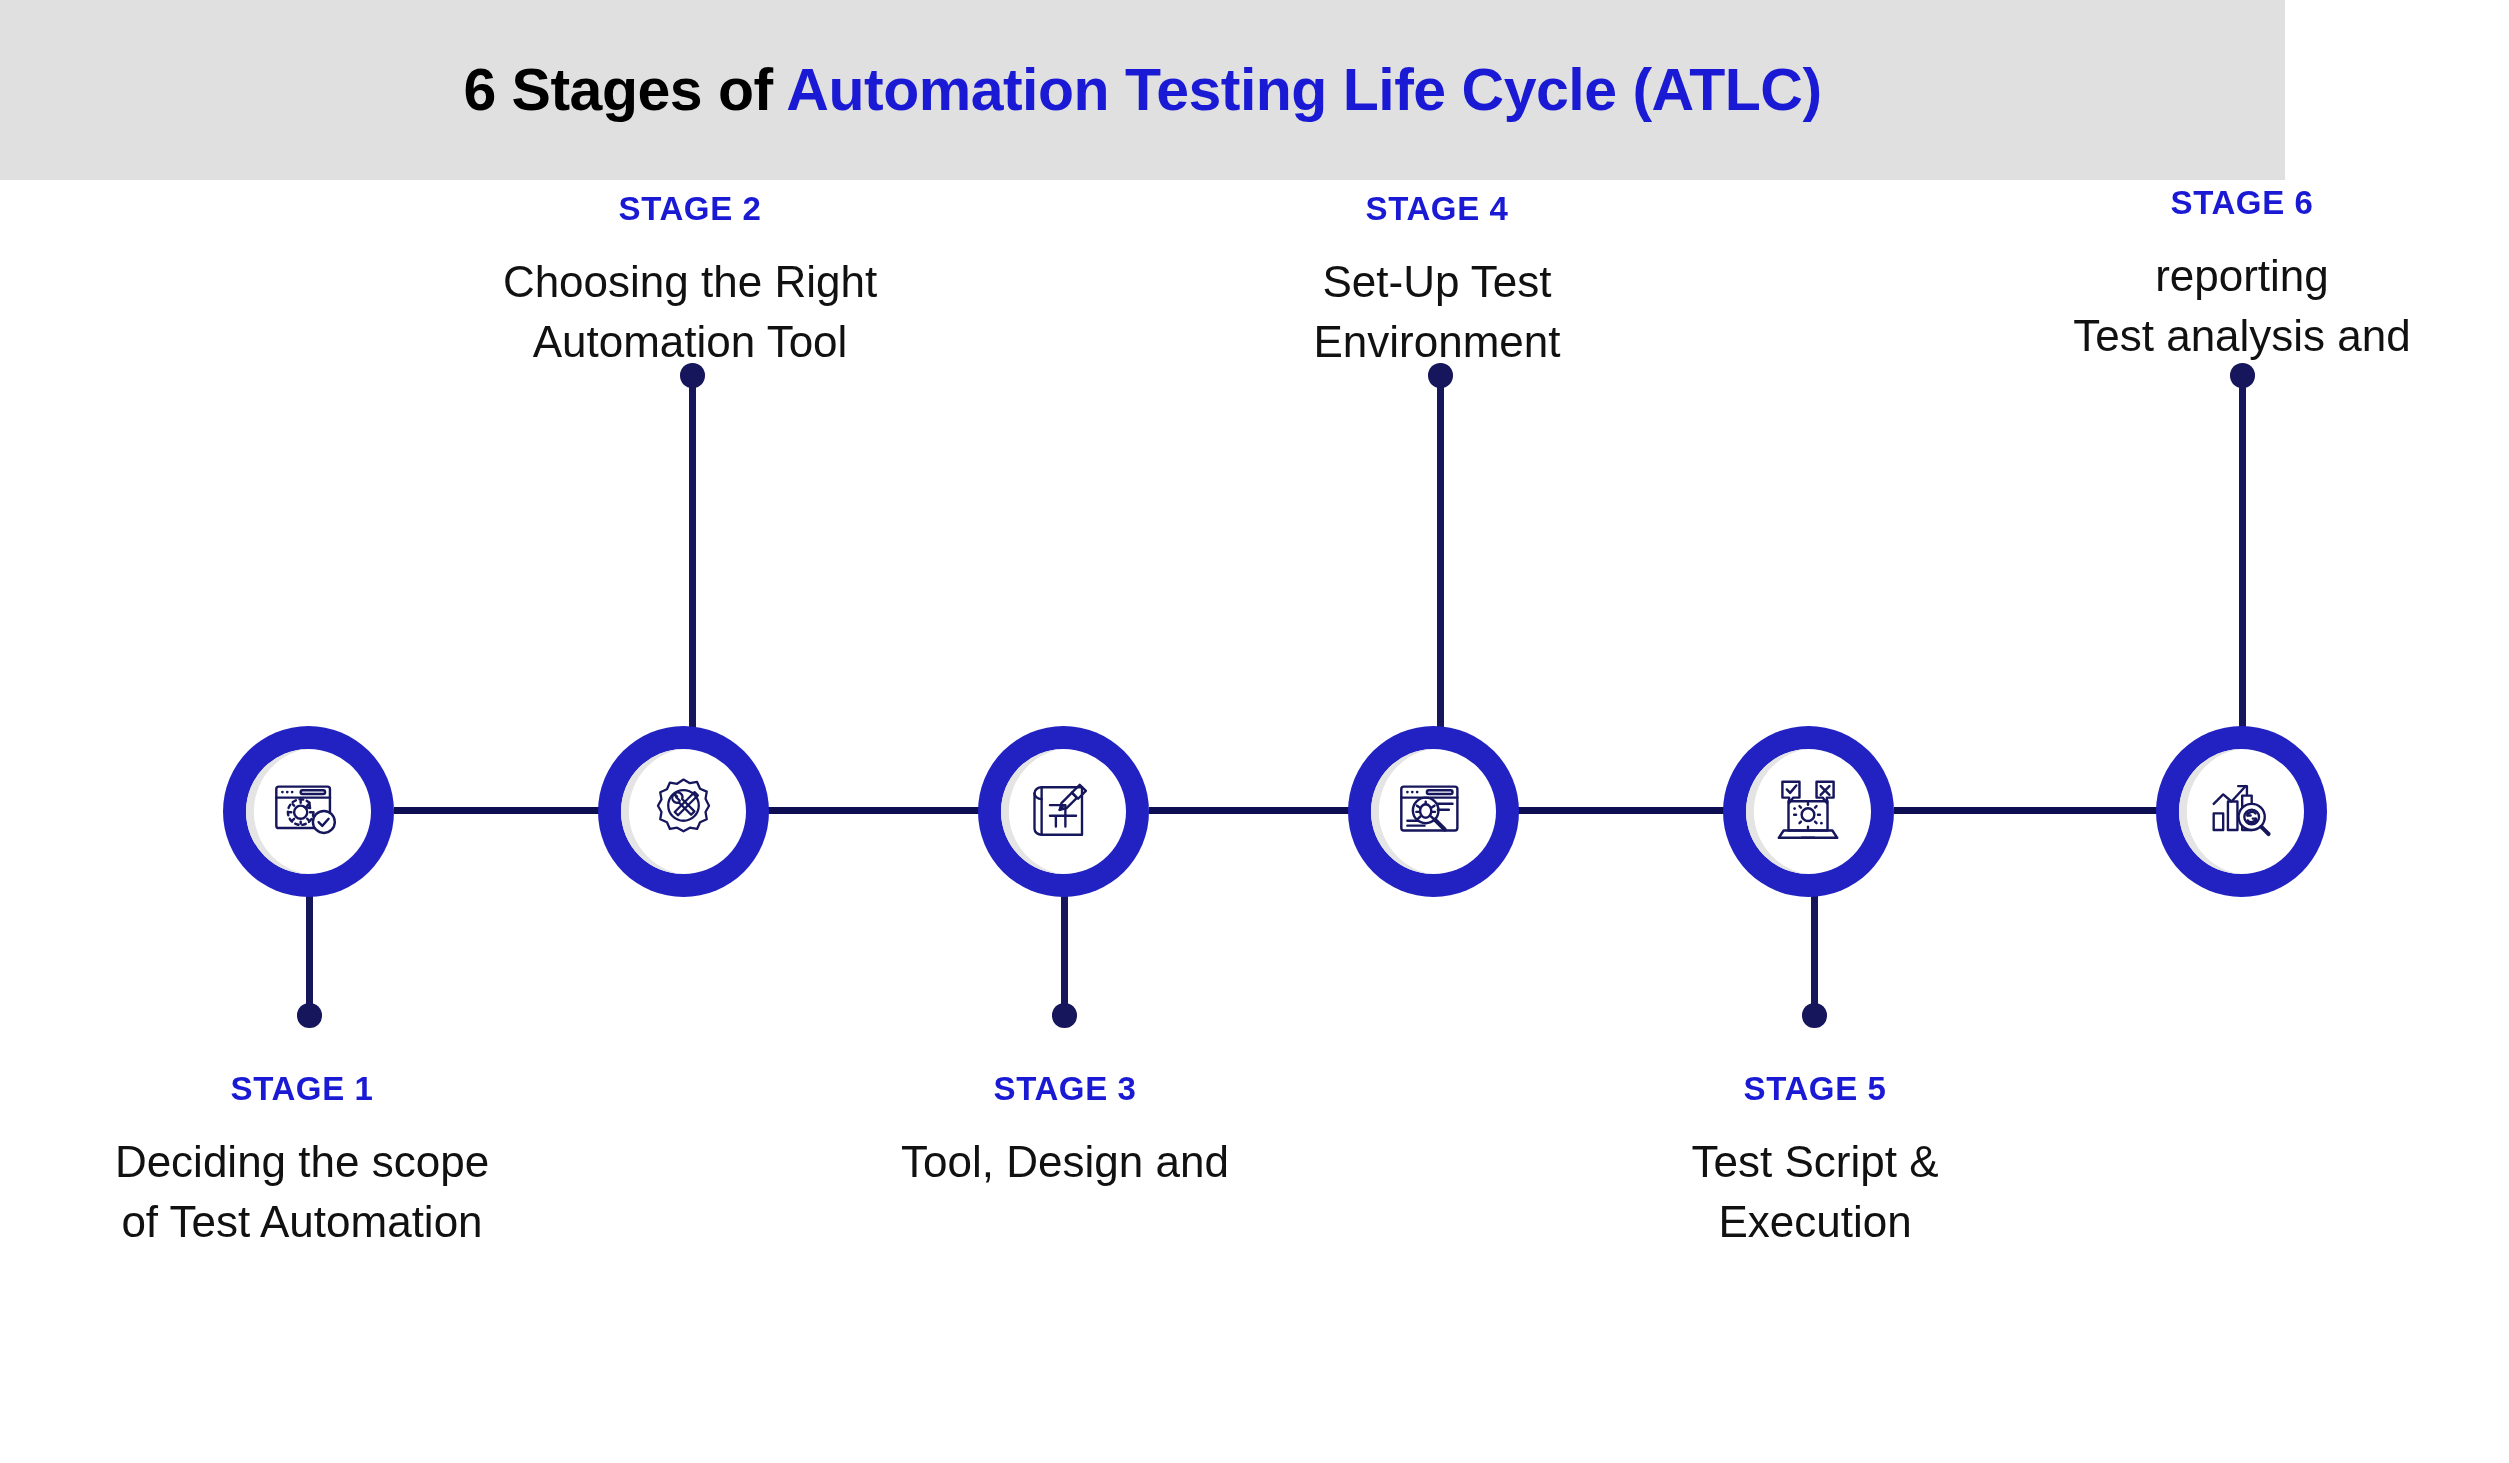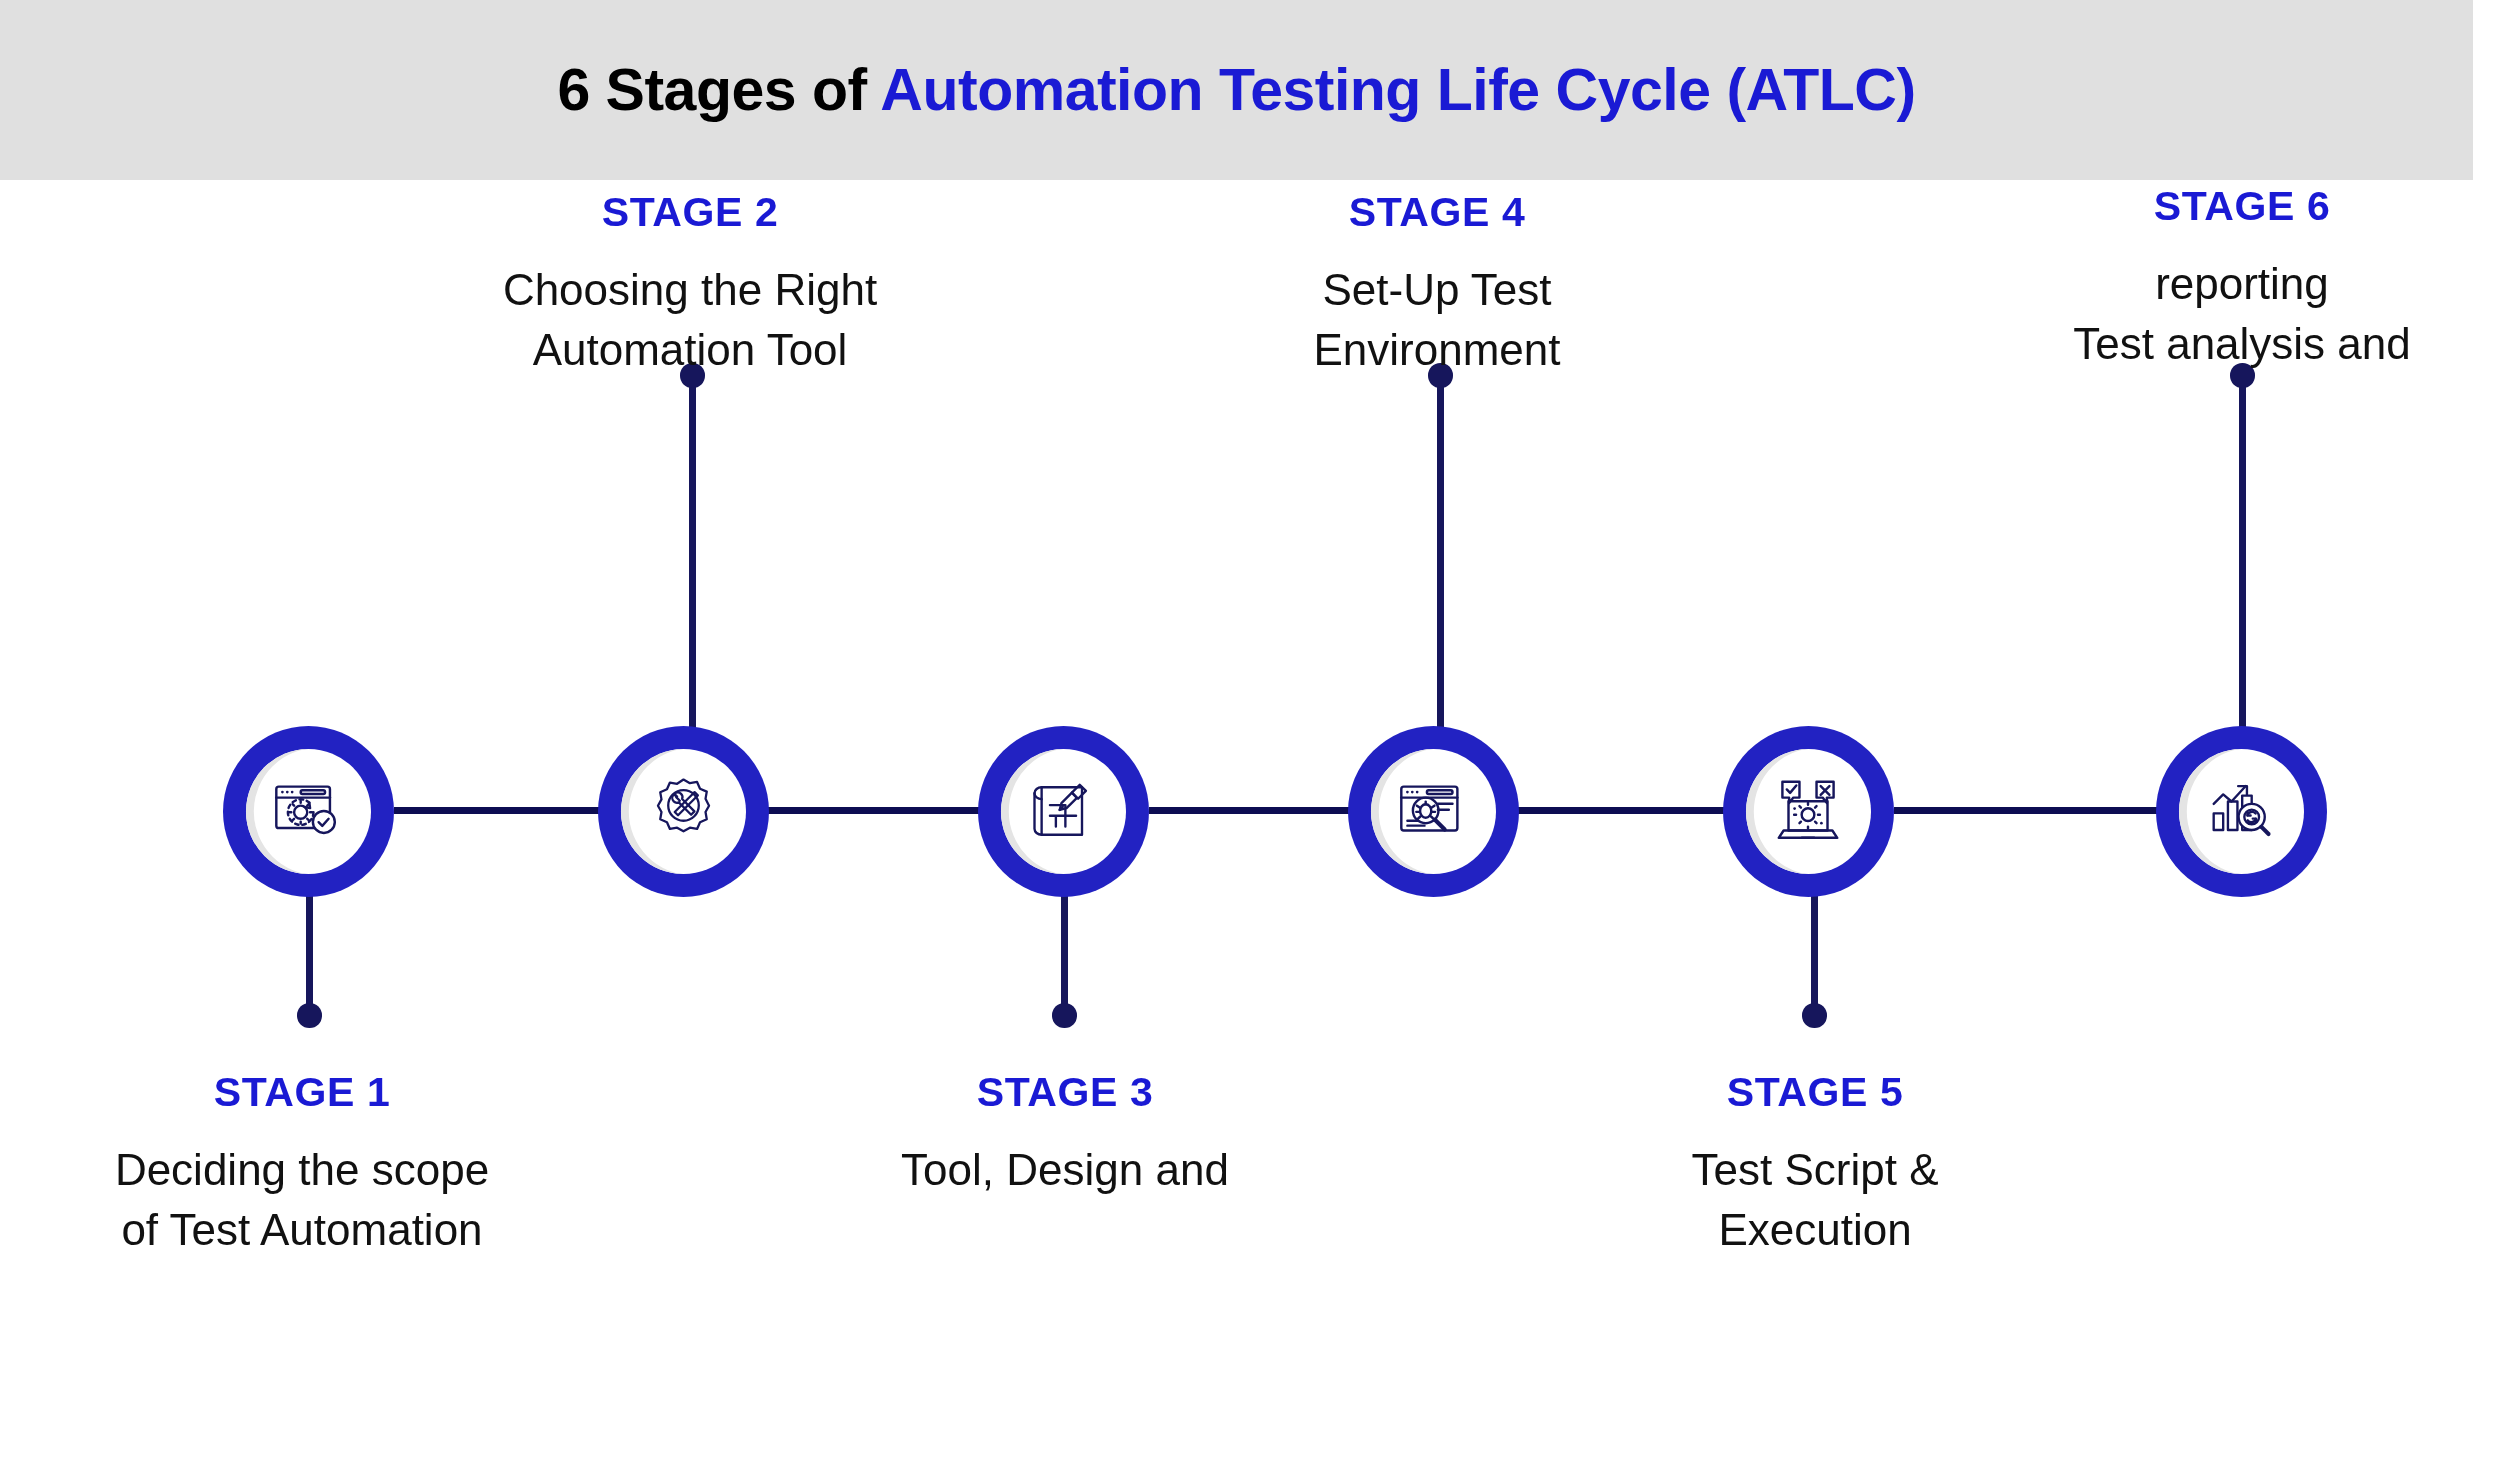--- a/index.html
+++ b/index.html
@@ -13,21 +13,21 @@
     font-family: "Liberation Sans", sans-serif;
     overflow: hidden;
     position: relative;
   }
 
   
   .header-band {
     position: absolute;
     left: 0;
     top: 0;
-    width: 2473px;
+    width: 2285px;
     height: 180px;
     background: #e0e0e0;
     display: flex;
     align-items: center;
     justify-content: center;
   }
   .page-title {
     font-size: 59px;
     font-weight: bold;
     letter-spacing: -0.5px;
@@ -95,21 +95,21 @@
     background: #16165c;
   }
 
   
   .stage-label {
     position: absolute;
     text-align: center;
     width: 412px;
   }
   .stage-label .stage-name {
-    font-size: 41px;
+    font-size: 33px;
     font-weight: bold;
     color: #1a1ad4;
     letter-spacing: 0.6px;
     margin: 0 0 27.4px 0;
     line-height: 1;
   }
   .stage-label .stage-desc {
     font-size: 44px;
     font-weight: normal;
     color: #111111;

